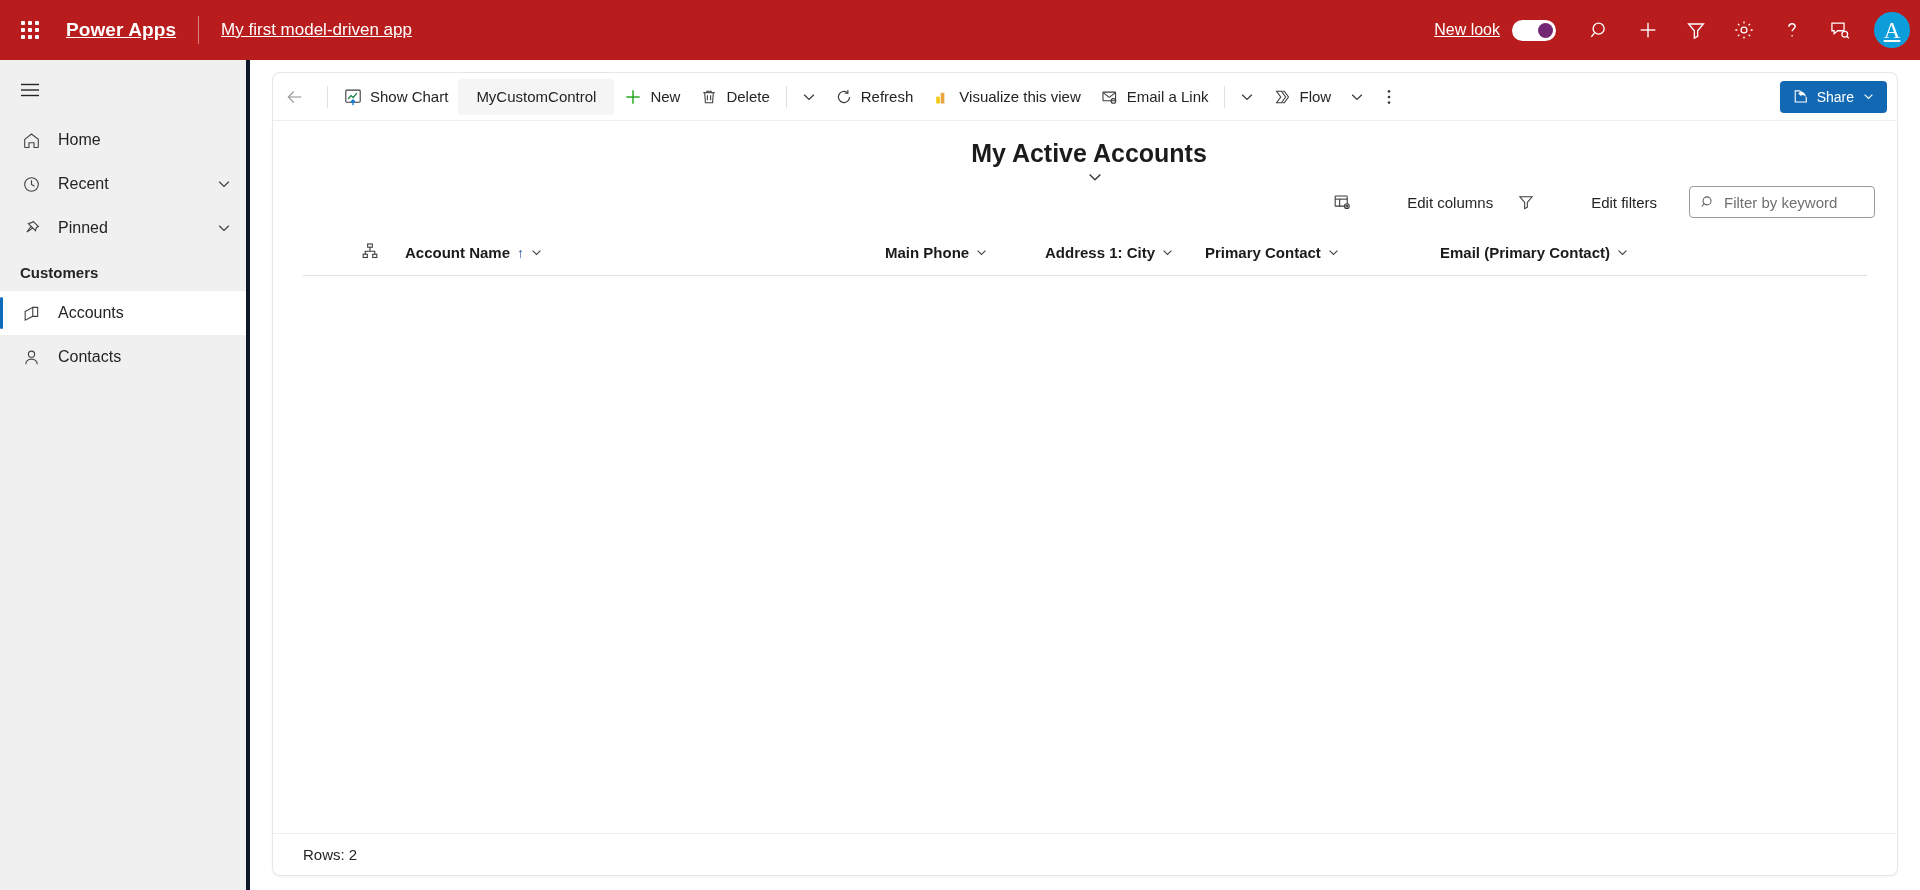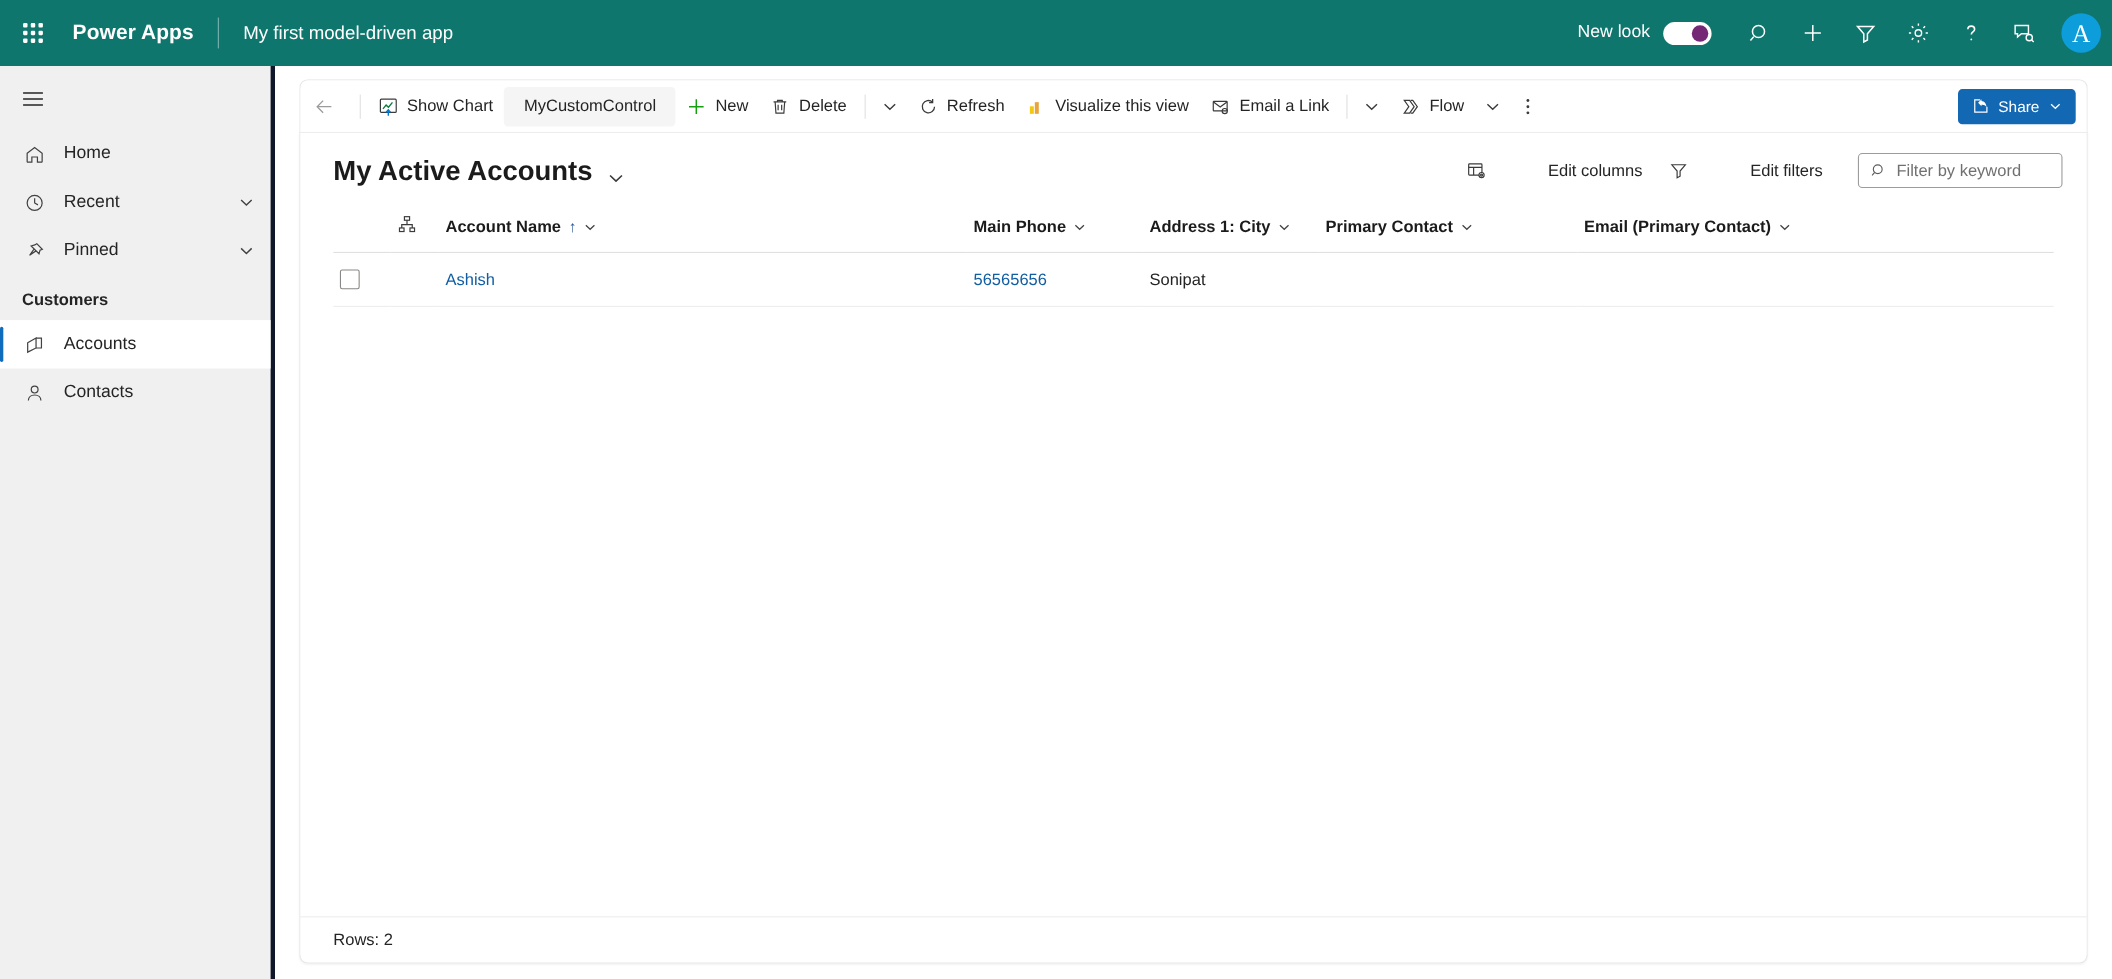--- a/index.html
+++ b/index.html
@@ -8,25 +8,26 @@
     width: 1920px; height: 890px;
     overflow: hidden;
     font-family: "Liberation Sans", "DejaVu Sans", sans-serif;
     background: #ffffff;
   }
   body { display: flex; flex-direction: column; }
 
   
   .app-header {
     height: 60px; min-height: 60px;
-    background: #0f766e;
+    background: #b91c1c;
     display: flex; align-items: center;
     color: #ffffff;
     position: relative;
     z-index: 30;
+    text-decoration: underline;
   }
   .waffle {
     width: 48px; height: 48px;
     margin-left: 6px;
     display: flex; align-items: center; justify-content: center;
     cursor: pointer;
   }
   .waffle-grid {
     display: grid;
     grid-template-columns: repeat(3, 4px);
@@ -190,22 +191,23 @@
     flex: 1;
     border: 1px solid #e6e6e6;
     border-top: 1px solid #ededed;
     border-radius: 0 0 8px 8px;
     display: flex; flex-direction: column;
     min-height: 0;
     background: #ffffff;
     box-shadow: 0 1px 2px rgba(0,0,0,0.05);
   }
   .view-header {
-    display: flex; align-items: flex-end;
+    display: flex; align-items: center;
     padding: 18px 22px 14px 30px;
+    flex-direction: column;
   }
   .view-title {
     font-size: 25px; font-weight: bold;
     color: #1b1b1b;
     cursor: pointer;
   }
   .view-title-chev { margin-left: 12px; color: #3b3b3b; display: flex; align-items: center; cursor: pointer; }
   .view-actions { margin-left: auto; display: flex; align-items: center; }
   .view-act-btn {
     display: flex; align-items: center;
@@ -691,35 +693,20 @@
                   <span class="hdr-chev">
                     <svg width="13" height="13" viewBox="0 0 16 16" fill="none" stroke="currentColor" stroke-width="1.4">
                       <path d="M3.2 5.8L8 10.4l4.8-4.6"></path>
                     </svg>
                   </span>
                 </span>
               </th>
             </tr>
           </thead>
           <tbody>
-            <tr>
-              <td>
-                <span class="row-check"></span>
-              </td>
-              <td></td>
-              <td>
-                <span class="cell-link">Ashish</span>
-              </td>
-              <td>
-                <span class="cell-link">56565656</span>
-              </td>
-              <td>Sonipat</td>
-              <td></td>
-              <td></td>
-            </tr>
           </tbody>
         </table>
       </div>
 
       <div class="grid-footer">
         <span>Rows: 2</span>
       </div>
     </section>
   </main>
 </div>

